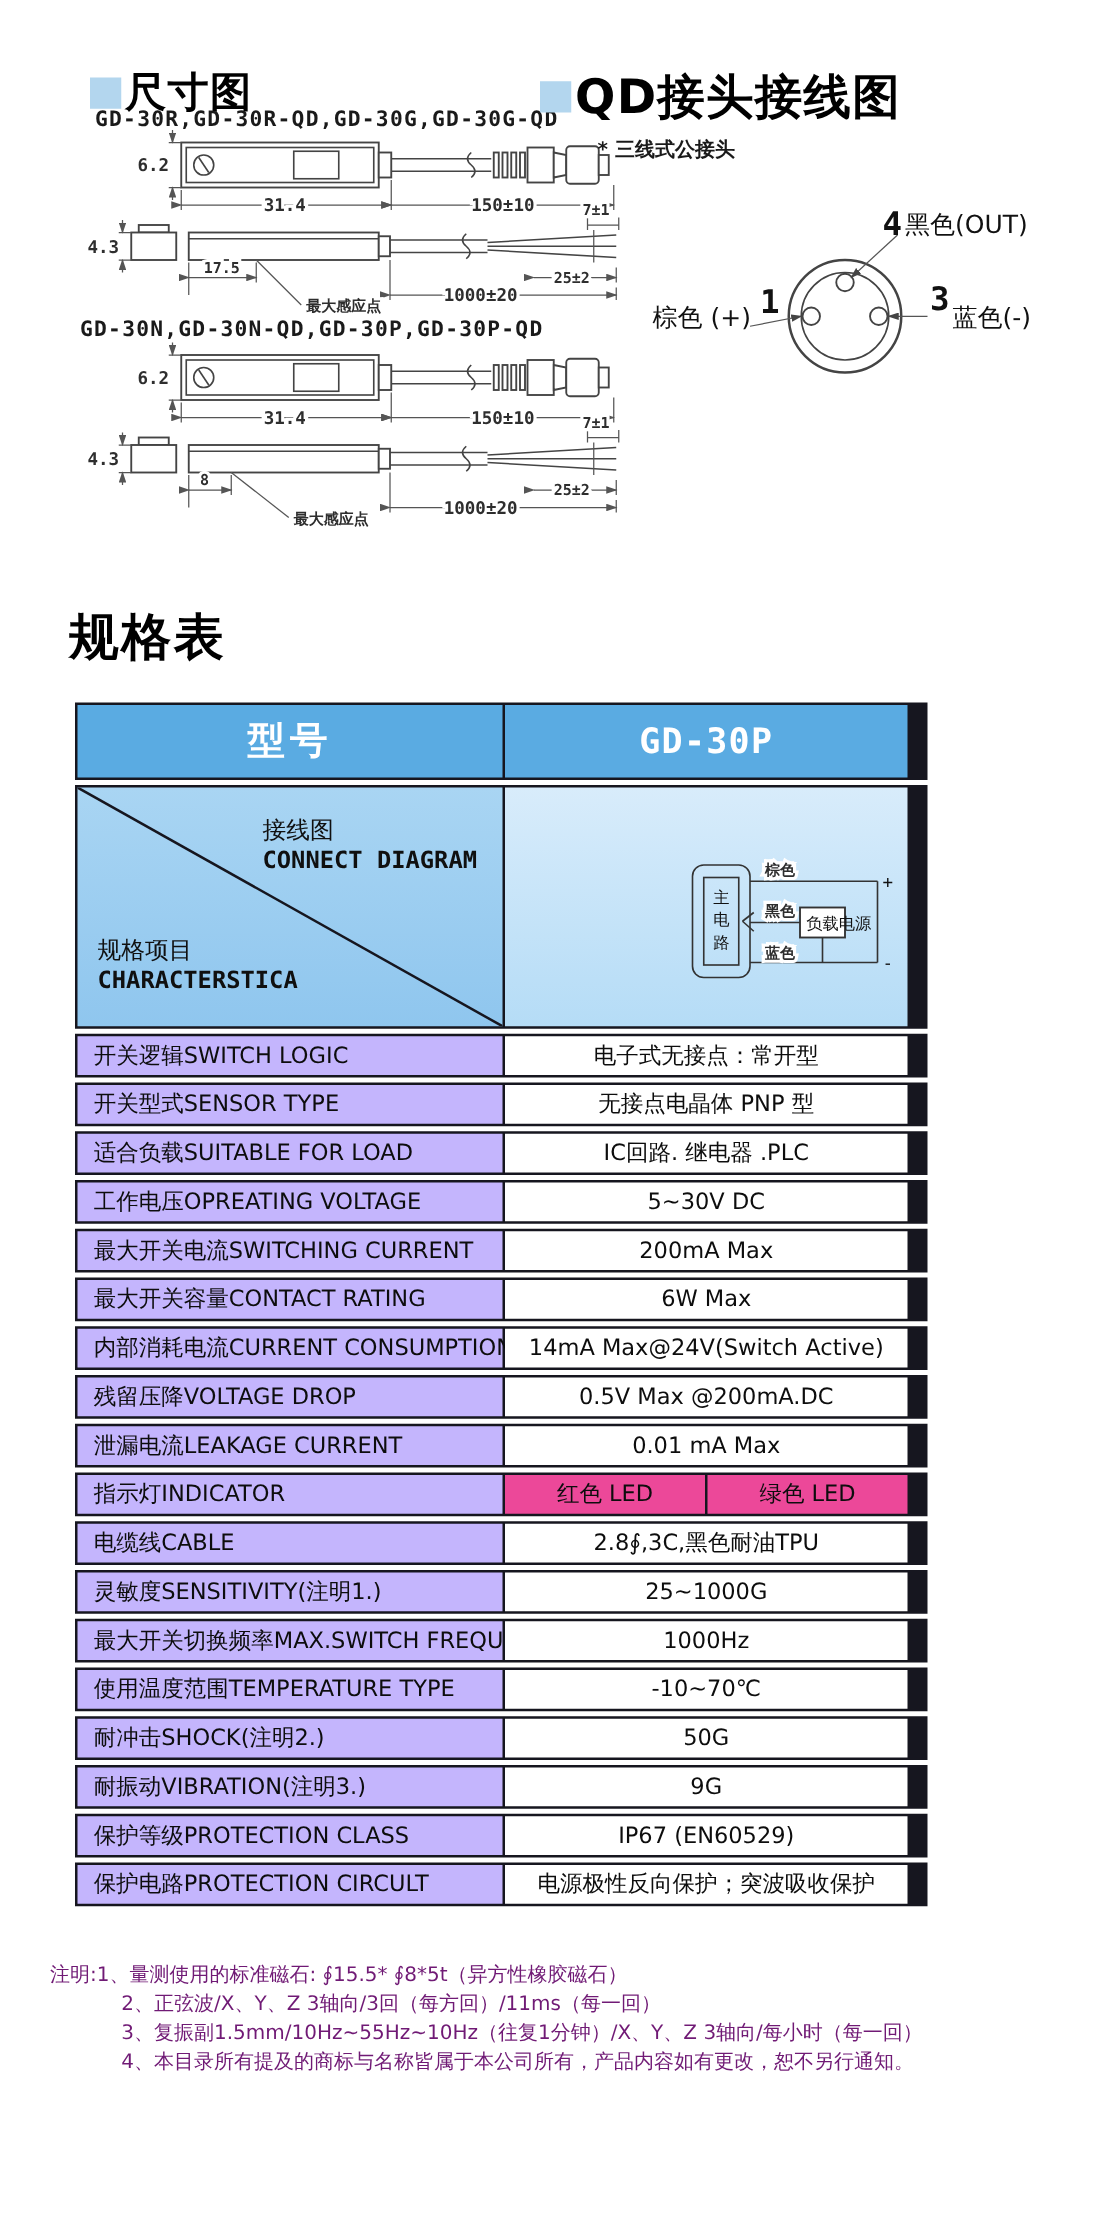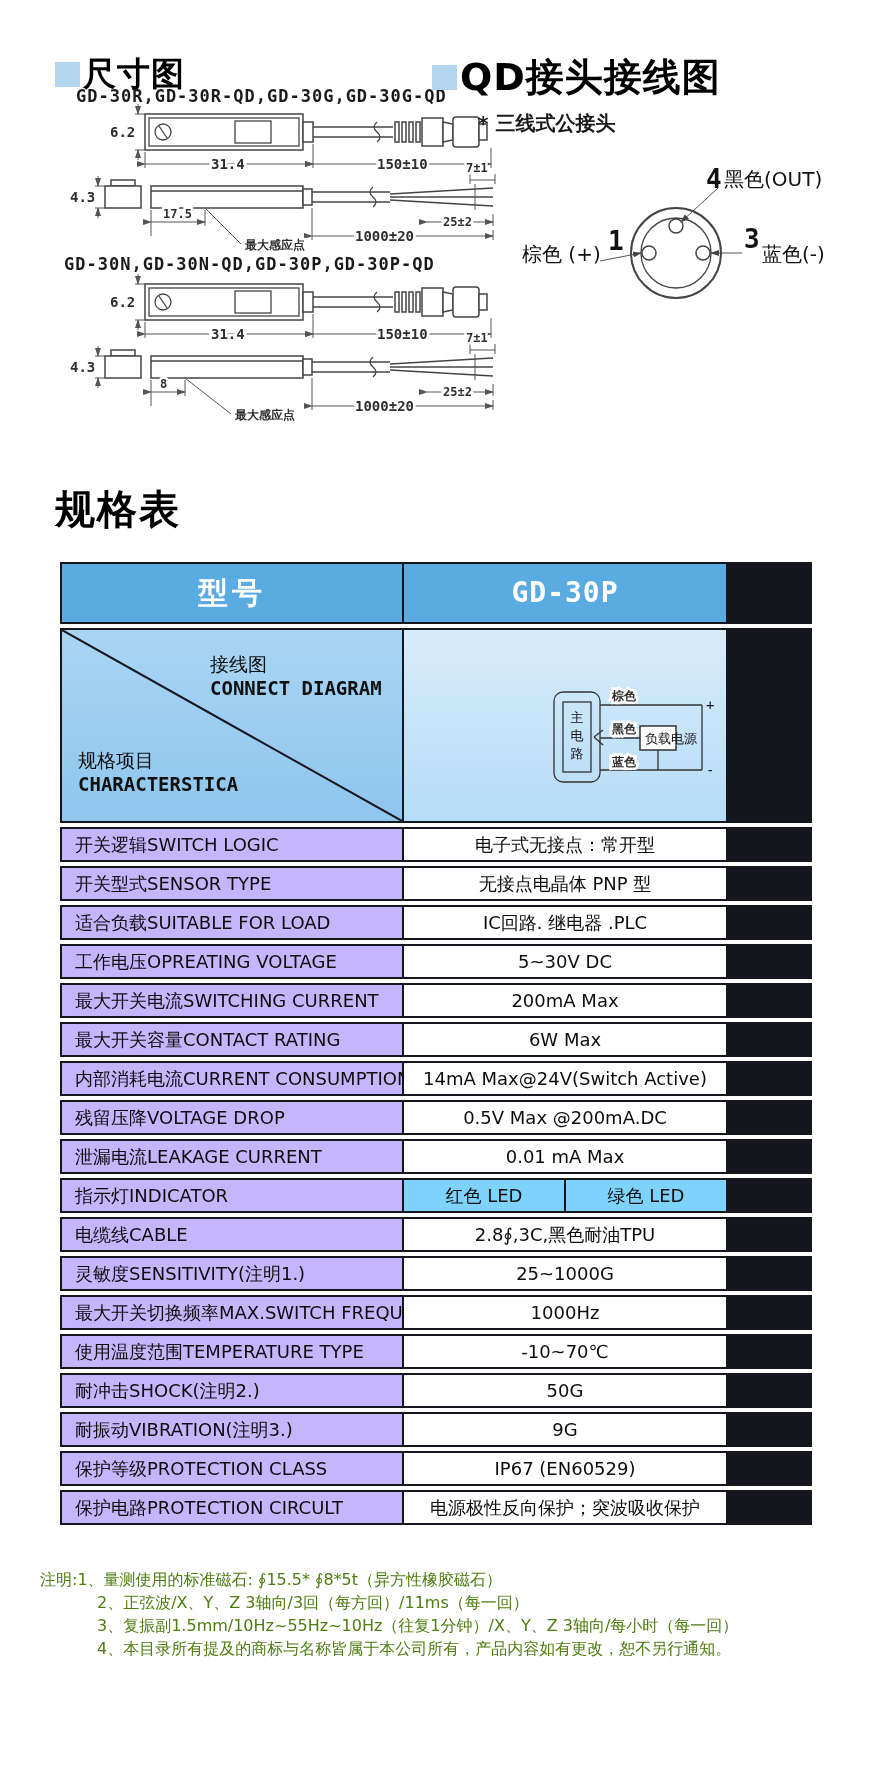--- a/index.html
+++ b/index.html
@@ -15,48 +15,48 @@
   .spec-title{font-size:40px;font-weight:bold;letter-spacing:2px;color:#000;text-align:right;}
   
   .lineart{stroke:#444;fill:none;stroke-width:1.3;}
   .part{stroke:#444;fill:#fff;stroke-width:1.5;}
   .dim{stroke:#555;fill:none;stroke-width:1;}
   .dimtext{paint-order:stroke;stroke:#fff;stroke-width:5px;fill:#2e2e2e;
            font:bold 14px "DejaVu Sans Mono",sans-serif;}
   .dimtext.sm{font-size:12px;}
   .cjk{font-family:"DejaVu Sans",sans-serif;}
   
-  .spec-table{width:752px;}
+  .spec-table{width:682px;}
   .trow{display:grid;grid-template-columns:340px 322px;gap:2px;background:#16161f;
         padding:2px;margin-bottom:4px;}
   .trow .cell{background:#fff;}
   .hdr .cell{background:#5aabe2;color:#fff;text-align:center;height:58px;line-height:58px;
              font-weight:bold;}
   .hdr .c1{font-size:30px;letter-spacing:4px;}
   .hdr .c2{font-size:28px;letter-spacing:1px;}
   .diagrow .cell{height:191px;position:relative;}
   .diagrow .dcell{background:linear-gradient(180deg,#a9d5f3,#8fc6ee);}
   .diagrow .wcell{background:linear-gradient(180deg,#d8ecfb,#b5dcf6);}
   .diagrow .lbl{position:absolute;font-size:19px;color:#101010;line-height:24px;white-space:nowrap;}
   .srow .cell{height:31px;line-height:31px;font-size:18px;white-space:nowrap;}
   .srow .label{background:#c4b5fd;padding-left:13px;color:#0d0d0d;}
   .srow .value{text-align:center;color:#0d0d0d;}
   .srow .split{display:grid;grid-template-columns:1fr 1fr;gap:2px;background:#16161f;padding:0;}
-  .srow .split div{background:#7dd3fc;text-align:center;height:31px;line-height:31px;}
+  .srow .split div{background:#ec4899;text-align:center;height:31px;line-height:31px;}
   
-  .notes{font-size:16px;color:#4d7c0f;line-height:23px;}
+  .notes{font-size:16px;color:#701a75;line-height:23px;}
   .note-line{white-space:nowrap;}
   .note-line:not(:first-child){padding-left:57px;}
 </style>
 </head>
 <body>
 
 <div class="page">
 
-  <div class="abs sec-title" style="left:55px;top:52px;align-items:center;">
+  <div class="abs sec-title" style="left:72px;top:52px;align-items:center;">
     <span class="bullet"></span>
     <span class="t34 cjk">尺寸图</span>
   </div>
   <div class="abs models" style="left:76px;top:86px;">GD-30R,GD-30R-QD,GD-30G,GD-30G-QD</div>
 
   <svg class="abs" style="left:55px;top:102px;" width="445" height="150" viewBox="0 0 445 150">
     <defs>
       <marker id="ar1" markerWidth="9" markerHeight="6" refX="8" refY="3" orient="auto">
         <path d="M0,0 L9,3 L0,6 z" fill="#555"></path>
       </marker>
@@ -214,21 +214,21 @@
     <line class="dim" x1="438" y1="128" x2="438" y2="138"></line>
     <text class="dimtext" x="300" y="139">1000±20</text>
     <line class="dim" x1="130" y1="106" x2="176" y2="142"></line>
     <text class="dimtext sm cjk" x="180" y="147">最大感应点</text>
   </svg>
 
   <div class="abs sec-title" style="left:432px;top:52px;">
     <span class="bullet"></span>
     <span class="t31 cjk">QD接头接线图</span>
   </div>
-  <div class="abs cjk" style="left:478px;top:110px;font-size:20px;font-weight:bold;color:#1a1a1a;">* 三线式公接头</div>
+  <div class="abs cjk" style="left:478px;top:110px;font-size:16px;font-weight:bold;color:#1a1a1a;">* 三线式公接头</div>
 
   <svg class="abs" style="left:480px;top:148px;" width="400" height="175" viewBox="0 0 400 175">
     <defs>
       <marker id="ar3" markerWidth="9" markerHeight="6" refX="8" refY="3" orient="auto">
         <path d="M0,0 L9,3 L0,6 z" fill="#444"></path>
       </marker>
     </defs>
     <circle class="lineart" cx="196" cy="105" r="45" style="stroke-width:2"></circle>
     <circle class="lineart" cx="196" cy="105" r="35"></circle>
     <circle class="part" cx="196" cy="78" r="7"></circle>

